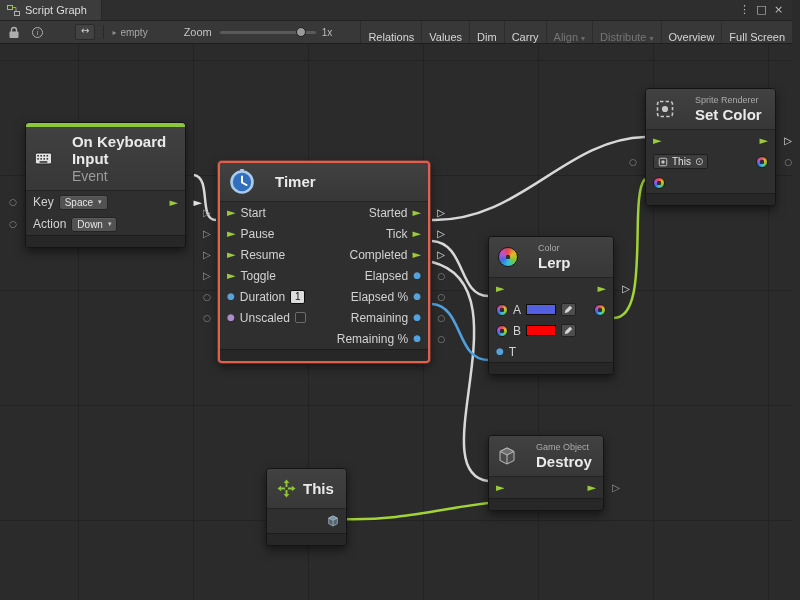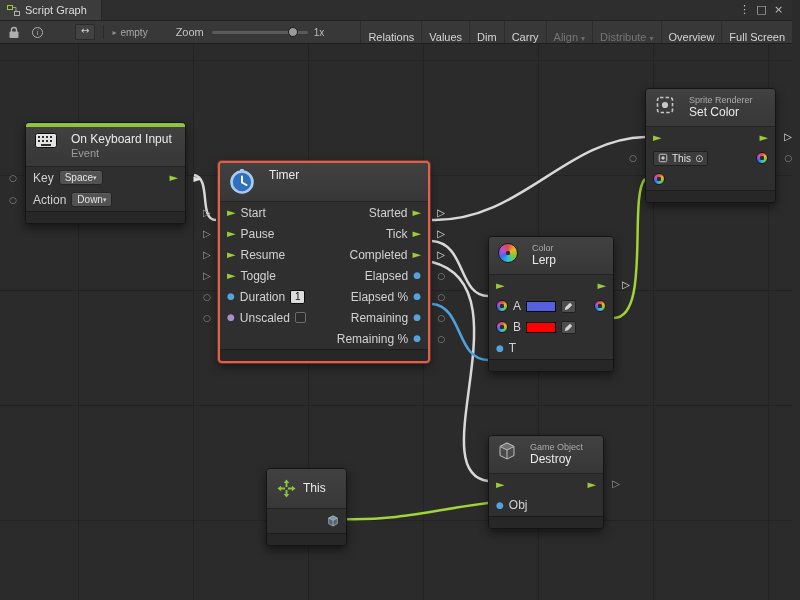--- a/index.html
+++ b/index.html
@@ -19,21 +19,21 @@
   .toolbar{position:absolute;top:21px;left:0;right:0;height:23px;background:#383838;
     border-bottom:1px solid #1E1E1E;display:flex;align-items:center;font-size:11px;color:#CFCFCF}
   .tbtn{display:flex;align-items:center;justify-content:center;height:100%;padding:0 6px}
   .boxed{border:1px solid #2A2A2A;background:#424242;border-radius:2px;height:16px;
     margin-left:26px;padding:0 5px;font-family:"DejaVu Sans",sans-serif;font-size:10px;color:#CCC}
   .info-circle{display:inline-block;width:11px;height:11px;border:1px solid #AFAFAF;border-radius:50%;
     font-size:8px;line-height:9px;text-align:center;color:#AFAFAF;font-style:italic;font-family:"Liberation Serif",serif}
   .sep{width:1px;height:14px;background:#2A2A2A;margin:0 8px}
   .graph-ref{display:flex;align-items:center;gap:4px;color:#A8A8A8;font-size:10px}
   .bc{font-family:"DejaVu Sans",sans-serif;font-size:8px;color:#8F8F8F}
-  .zoom-label{margin-left:28px;color:#C4C4C4}
+  .zoom-label{margin-left:36px;color:#C4C4C4}
   .zoom-slider{position:relative;width:96px;height:100%;margin-left:8px;display:flex;align-items:center}
   .zoom-track{width:100%;height:3px;background:#5A5A5A;border-radius:2px}
   .zoom-thumb{position:absolute;left:76px;top:50%;transform:translateY(-50%);
     width:10px;height:10px;border-radius:50%;background:#9A9A9A;border:1px solid #1E1E1E}
   .zoom-val{margin-left:6px;color:#BDBDBD;font-size:10px}
   .tb-buttons{margin-left:auto;display:flex;height:100%}
   .tb-buttons .tb-b{display:flex;align-items:flex-end;gap:3px;padding:0 7px;height:100%;
     border-left:1px solid #2C2C2C;color:#D6D6D6;white-space:nowrap}
   .tb-b.disabled{color:#757575}
   .tb-b .car{font-size:8px;font-family:"DejaVu Sans",sans-serif;color:#A5A5A5}
@@ -44,25 +44,25 @@
     background-image:linear-gradient(#232323 1px,transparent 1px),
                      linear-gradient(90deg,#232323 1px,transparent 1px);
     background-size:115px 115px;background-position:78px 16px;overflow:hidden}
   .wires{position:absolute;top:0;left:0;width:800px;height:556px;z-index:5;pointer-events:none}
 
   
   .node{position:absolute;z-index:10;background:#2F2F2F;border:1px solid #141414;border-radius:4px;
     box-shadow:0 4px 10px rgba(0,0,0,.5);font-size:11px;color:#CCC}
   .node.selected{border:2px solid #E0604C;box-shadow:0 0 0 1px rgba(224,96,76,.35),0 4px 10px rgba(0,0,0,.5)}
   .evt-strip{height:4px;background:#8CC63E;border-radius:3px 3px 0 0}
-  .nhead{display:flex;gap:14px;padding:6px 9px;
+  .nhead{display:flex;align-items:center;gap:20px;padding:6px 9px;
     background:linear-gradient(#414141,#373737);border-bottom:1px solid #232323;border-radius:3px 3px 0 0}
   .evt .nhead{border-radius:0}
-  .ntitle{font-weight:normal;font-size:12px;color:#EAEAEA;line-height:1.15}
-  .nsub{font-size:11px;color:#9C9C9C;line-height:1.2}
+  .ntitle{font-weight:bold;font-size:15px;color:#EAEAEA;line-height:1.15}
+  .nsub{font-size:14px;color:#9C9C9C;line-height:1.2}
   .ncat{font-size:9px;color:#ABABAB;line-height:1.2}
   .nrow{display:flex;align-items:center;justify-content:space-between;height:21px;padding:0 7px;position:relative}
   .krow{height:22px}
   .nfoot{height:12px;background:#272727;border-top:1px solid #1C1C1C;border-radius:0 0 3px 3px}
   .side{display:flex;align-items:center;gap:5px}
   .plabel{color:#D2D2D2;font-size:12px;white-space:nowrap}
 
   
   .pp{font-family:"DejaVu Sans",sans-serif;line-height:1;display:inline-block}
   .fa::before{content:"►"} .ea::before{content:"▷"}
@@ -72,21 +72,21 @@
   .g{color:#9CCB38}.b{color:#55A3DC}.pu{color:#AC8CCB}.wh{color:#E2E2E2}
   .ext{position:absolute;top:50%;transform:translateY(-50%)}
   .ext.l{left:-17px}.ext.r{right:-17px}
 
   .cw{width:12px;height:12px;border-radius:50%;flex:0 0 auto;display:inline-block;
     background:radial-gradient(circle,#2E2E2E 0 2px,transparent 2.4px),
       conic-gradient(#E5484D,#E8B71E 60deg,#7CC837 120deg,#2EC3D8 180deg,#3E6DE8 240deg,#C44ED2 300deg,#E5484D 360deg);
     border:1px solid #191919}
   .cw.big{width:20px;height:20px}
 
-  .dd{display:inline-flex;align-items:center;background:#525252;border:1px solid #242424;
+  .dd{display:inline-flex;align-items:center;gap:5px;background:#525252;border:1px solid #242424;
     border-radius:3px;padding:1px 5px;font-size:10px;color:#E4E4E4;
     box-shadow:inset 0 1px 0 rgba(255,255,255,.07)}
   .dd .car{font-size:7px;color:#CFCFCF;font-family:"DejaVu Sans",sans-serif}
 
   .vfield{min-width:15px;height:14px;background:#DCDCDC;border:1px solid #0D0D0D;border-radius:2px;
     color:#111;font-size:10px;display:flex;align-items:center;justify-content:center;padding:0 2px}
   .checkbox{width:11px;height:11px;background:#2C2C2C;border:1px solid #6B6B6B;border-radius:2px}
   .swatch{width:30px;height:11px;border:1px solid #0C0C0C;flex:0 0 auto}
   .dropper{width:15px;height:13px;background:#4E4E4E;border:1px solid #212121;border-radius:2px;
     display:flex;align-items:center;justify-content:center;flex:0 0 auto}
@@ -467,24 +467,17 @@
       </div>
       <div class="nrow">
         <span class="side">
             <span class="pp fa g"></span>
           </span>
         <span class="side">
             <span class="pp fa g"></span>
           </span>
         <span class="pp ea ext r"></span>
       </div>
-      <div class="nrow">
-        <span class="side">
-            <span class="pp dt b"></span>
-            <span class="plabel">Obj</span>
-          </span>
-        <span class="side"></span>
-      </div>
       <div class="nfoot"></div>
     </div>
 
   </div>
 </div>
 
 </body></html>

